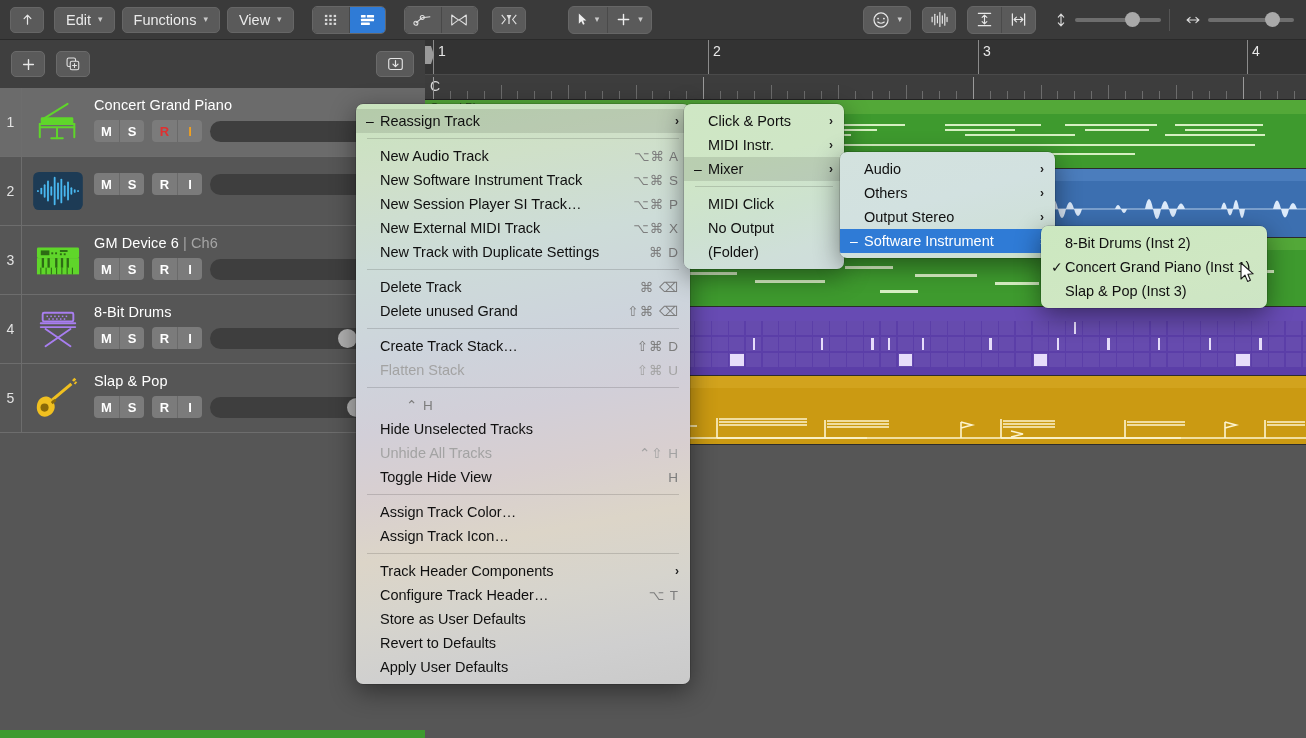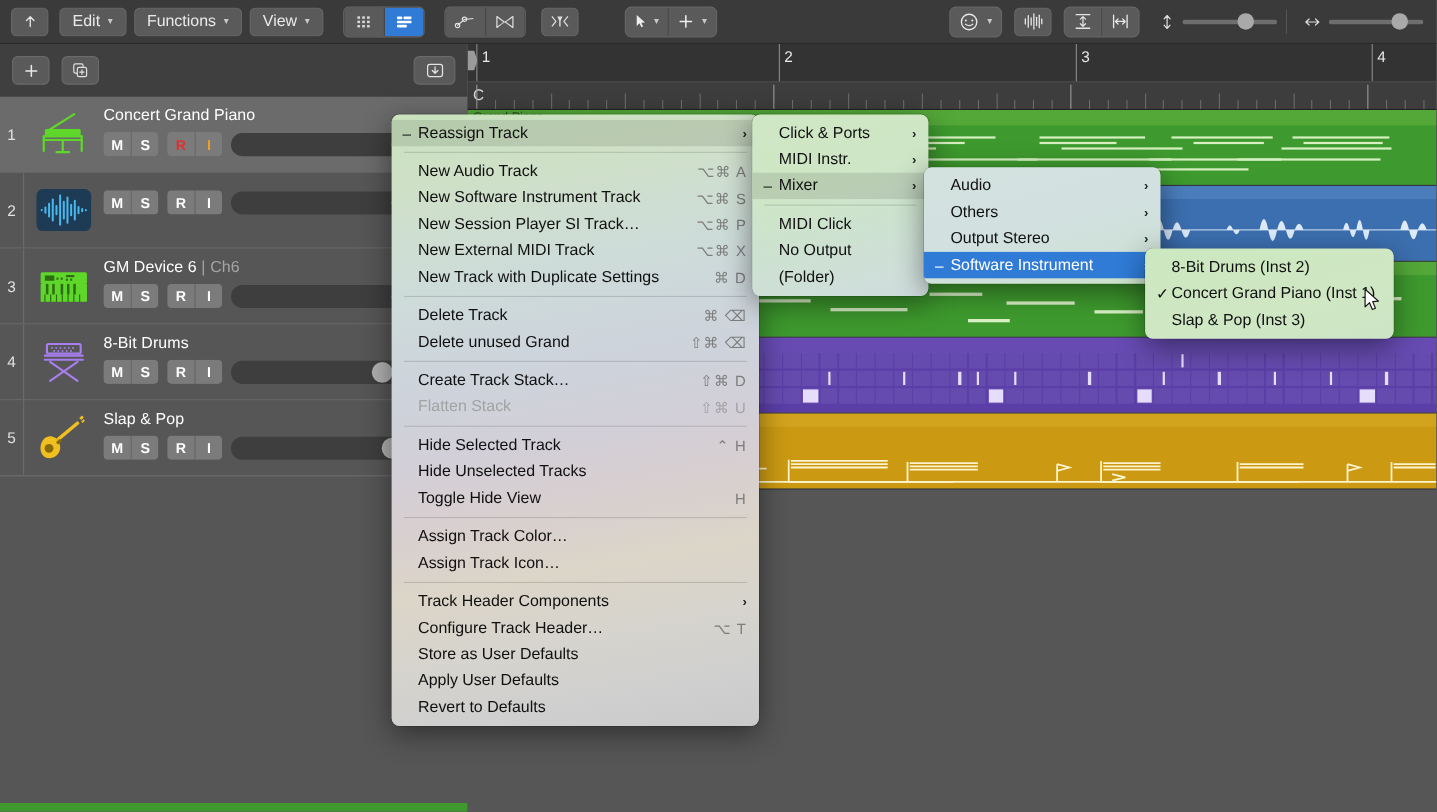--- a/index.html
+++ b/index.html
@@ -943,26 +943,30 @@
       <span class="key">⇧⌘ D</span>
     </div>
     <div class="mi dis">
       <span class="bul"></span>
       <span class="lbl">Flatten Stack</span>
       <span class="key">⇧⌘ U</span>
     </div>
     <div class="sep"></div>
     <div class="mi">
       <span class="bul"></span>
-      <span class="lbl">Hide Selected Track</span>
       <span class="key">⌃ H</span>
     </div>
     <div class="mi">
       <span class="bul"></span>
       <span class="lbl">Hide Unselected Tracks</span>
+    </div>
+    <div class="mi dis">
+      <span class="bul"></span>
+      <span class="lbl">Unhide All Tracks</span>
+      <span class="key">⌃⇧ H</span>
     </div>
     <div class="mi">
       <span class="bul"></span>
       <span class="lbl">Toggle Hide View</span>
       <span class="key">H</span>
     </div>
     <div class="sep"></div>
     <div class="mi">
       <span class="bul"></span>
       <span class="lbl">Assign Track Color…</span>
@@ -981,25 +985,25 @@
       <span class="bul"></span>
       <span class="lbl">Configure Track Header…</span>
       <span class="key">⌥ T</span>
     </div>
     <div class="mi">
       <span class="bul"></span>
       <span class="lbl">Store as User Defaults</span>
     </div>
     <div class="mi">
       <span class="bul"></span>
+      <span class="lbl">Revert to Defaults</span>
+    </div>
+    <div class="mi">
+      <span class="bul"></span>
       <span class="lbl">Apply User Defaults</span>
-    </div>
-    <div class="mi">
-      <span class="bul"></span>
-      <span class="lbl">Revert to Defaults</span>
     </div>
   </div>
 <div class="menu" id="menu-sub1">
     <div class="mi">
       <span class="bul"></span>
       <span class="lbl">Click &amp; Ports</span>
       <span class="arw">›</span>
     </div>
     <div class="mi">
       <span class="bul"></span>

